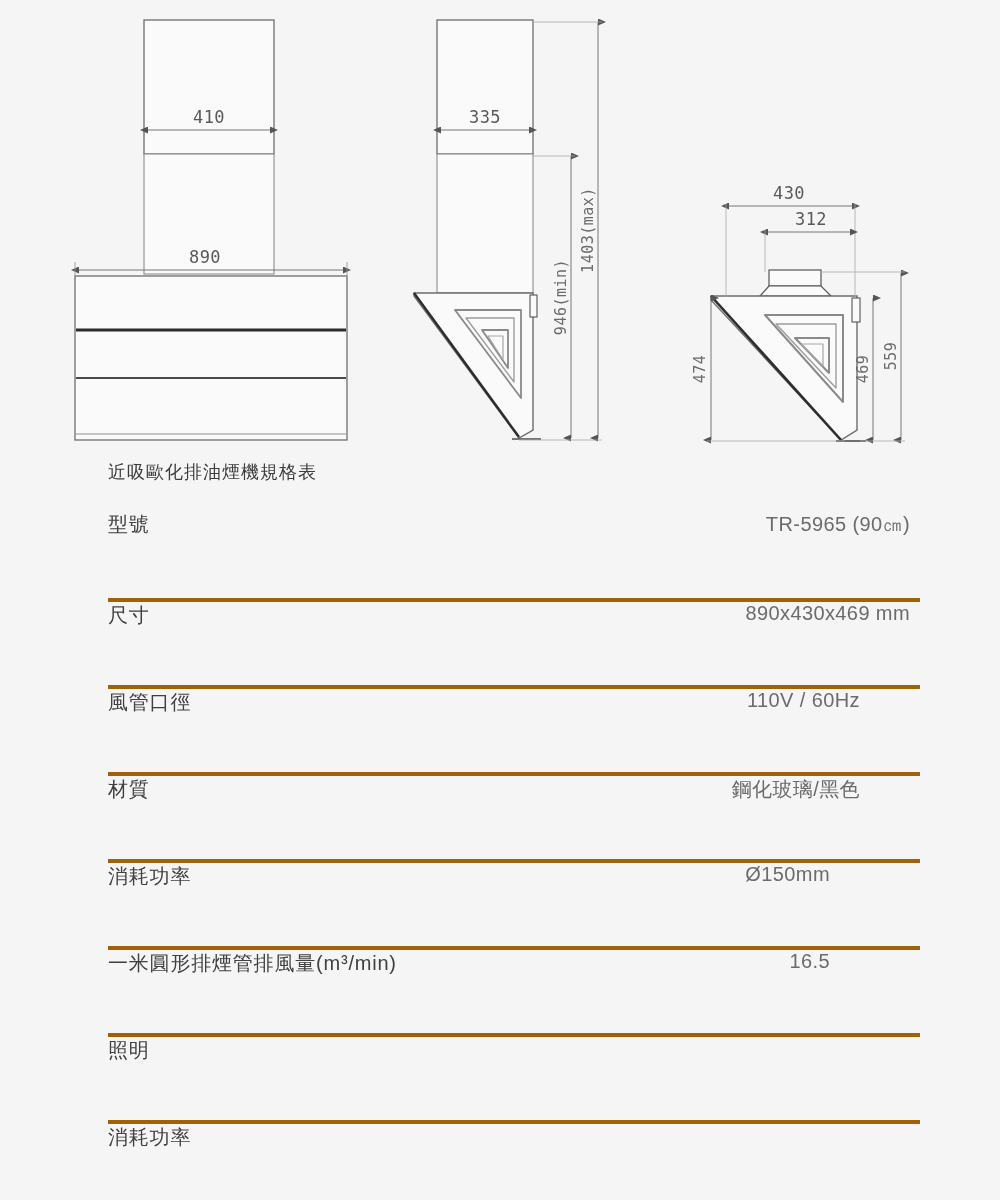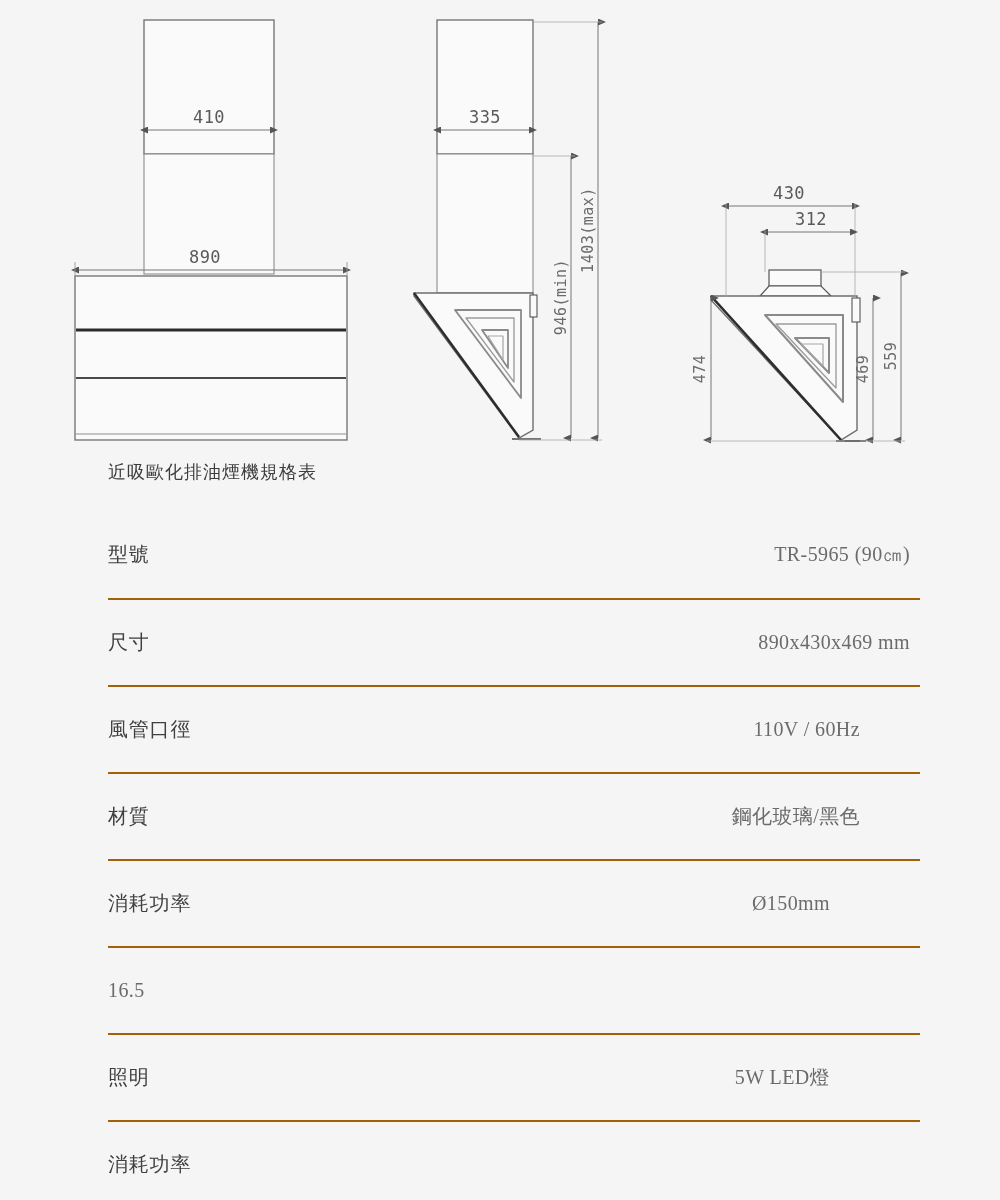--- a/index.html
+++ b/index.html
@@ -56,44 +56,42 @@
     letter-spacing: 1px;
     line-height: 1.4;
   }
   #spec-table {
     margin-top: 26px;
     padding: 0;
   }
   .spec-row {
     position: relative;
     display: flex;
-    align-items: center;
     justify-content: space-between;
     height: 87px;
     margin: 0 108px 0 108px;
     width: 812px;
     box-sizing: border-box;
   }
   .spec-row + .spec-row {
-    border-top: 2px solid #a16207;
+    border-top: 4px solid #a16207;
   }
   .spec-label {
     font-size: 20px;
     color: #404040;
     letter-spacing: 0.8px;
     white-space: nowrap;
   }
   .spec-value {
     font-size: 20px;
     color: #6b6b6b;
     letter-spacing: 0.4px;
     white-space: nowrap;
     text-align: right;
     padding-right: 10px;
-    font-family: Liberation Serif, serif;
   }
   .v-narrow { padding-right: 90px; }
   .v-mid    { padding-right: 60px; }
 </style>
 </head>
 <body>
 
 <div id="drawing-area">
   <svg id="drawing-svg" width="1000" height="455" viewBox="0 0 1000 455">
     <defs>
@@ -230,26 +228,26 @@
       <div class="spec-label">材質</div>
       <div class="spec-value v-mid">鋼化玻璃/黑色</div>
     </div>
 
     <div class="spec-row">
       <div class="spec-label">消耗功率</div>
       <div class="spec-value v-narrow">Ø150mm</div>
     </div>
 
     <div class="spec-row">
+      <div class="spec-label">一米圓形排煙管排風量(m³/min)</div>
       <div class="spec-value v-narrow">16.5</div>
     </div>
 
     <div class="spec-row">
       <div class="spec-label">照明</div>
-      <div class="spec-value v-narrow">5W LED燈</div>
     </div>
 
     <div class="spec-row">
       <div class="spec-label">消耗功率</div>
     </div>
 
   </div>
 </div>
 
 </body></html>

